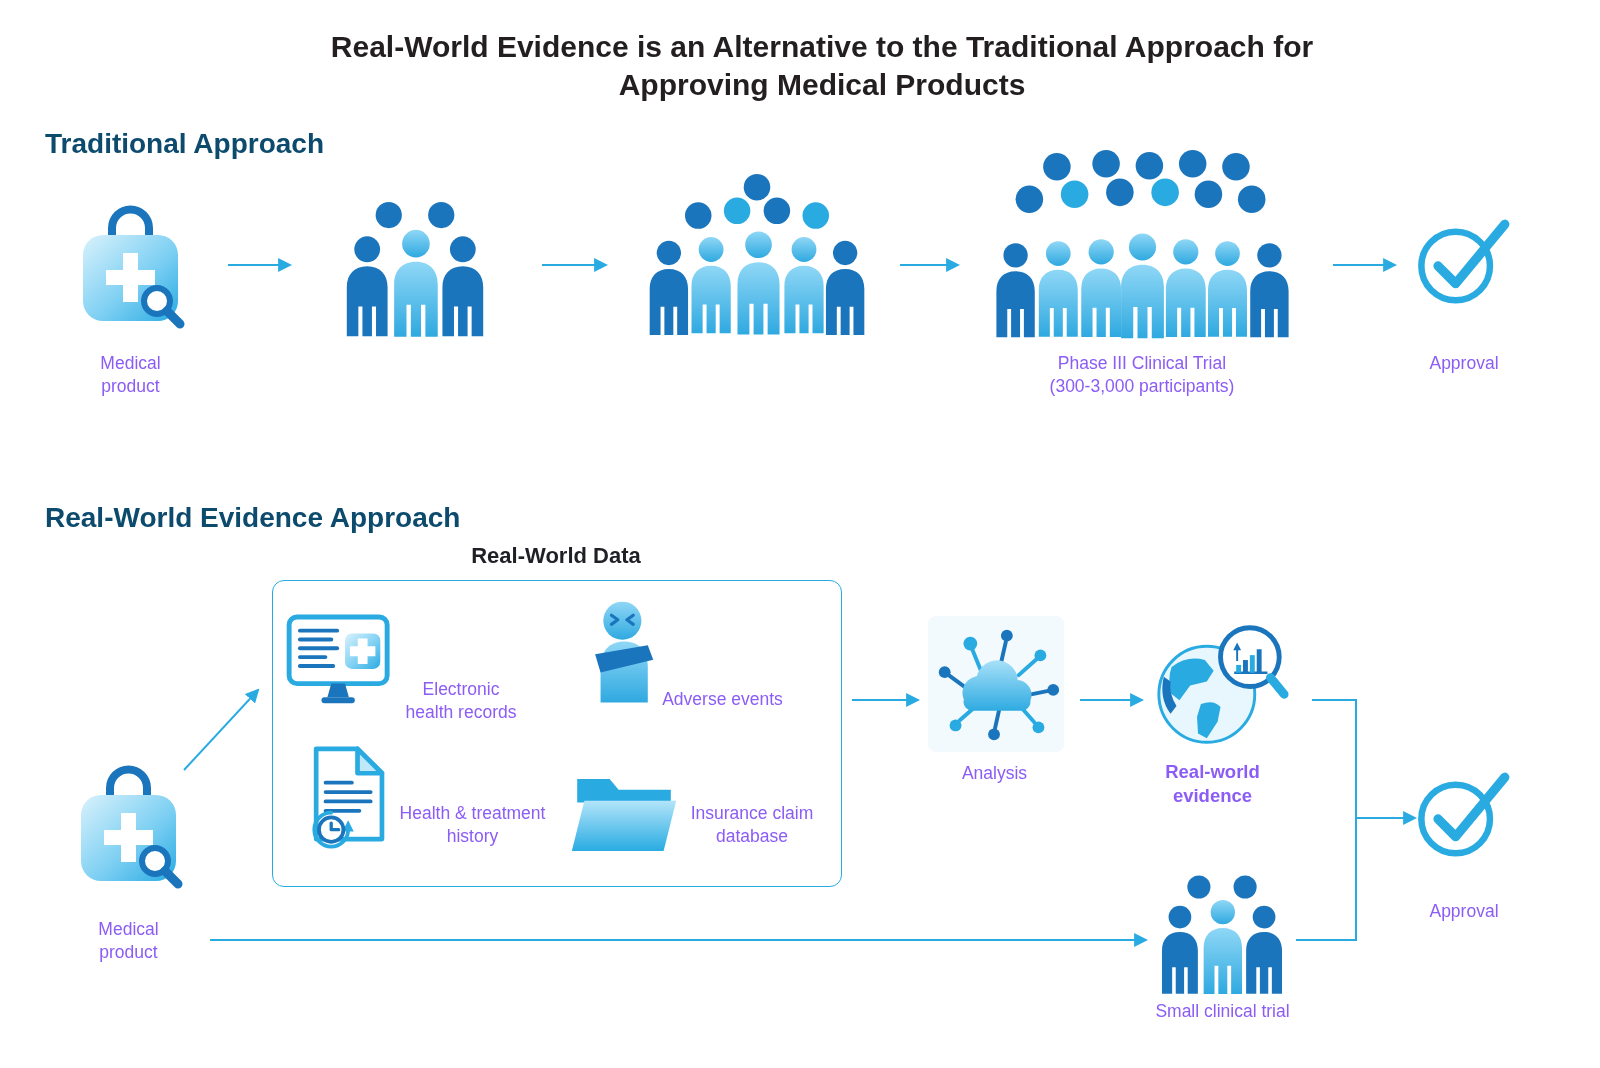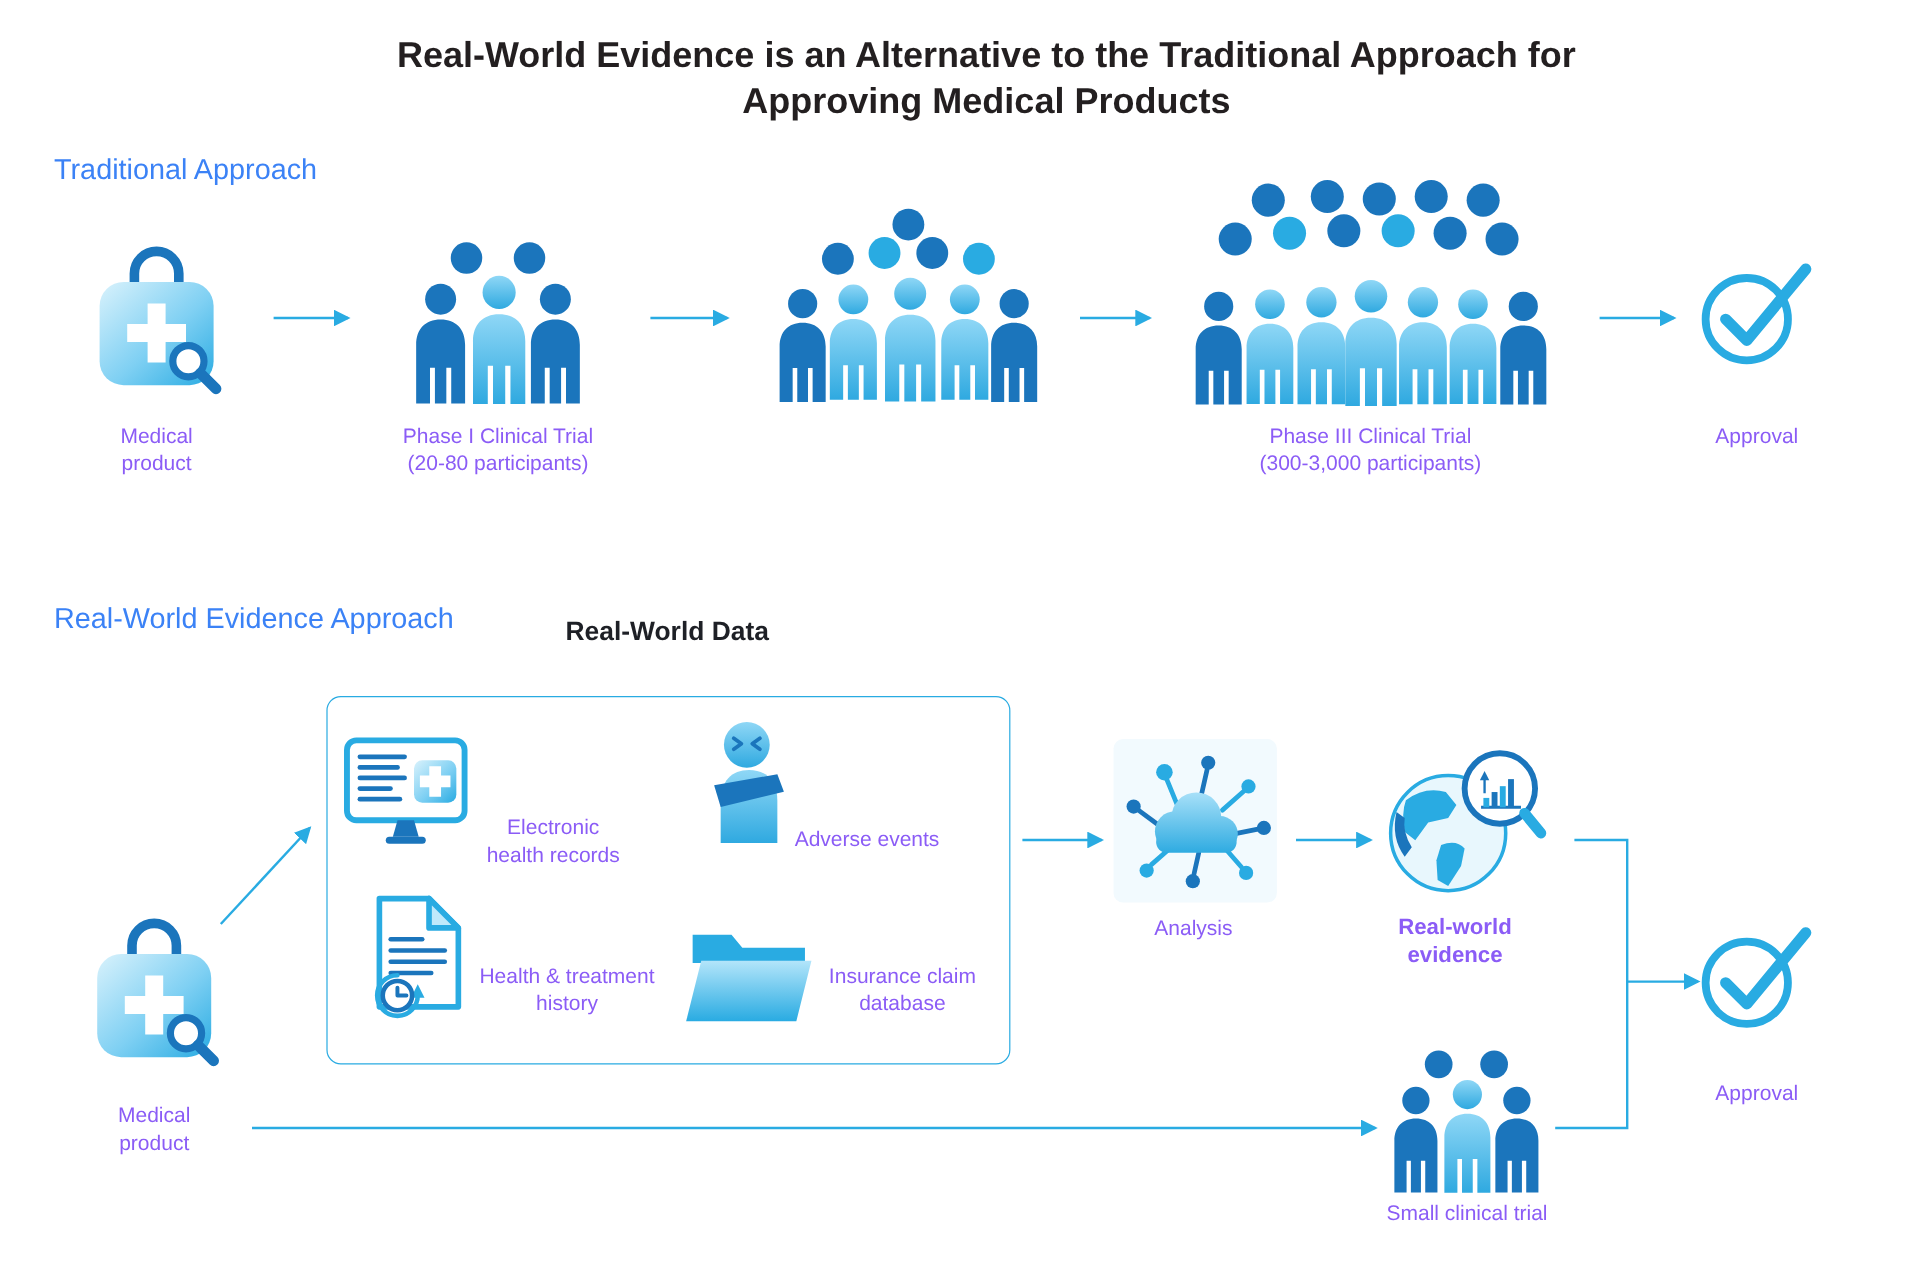--- a/index.html
+++ b/index.html
@@ -2,21 +2,21 @@
 <html><head>
 <meta charset="utf-8">
 <style>
   html,body{margin:0;padding:0;background:#fff;}
   .canvas{position:relative;width:1600px;height:1068px;background:#fff;overflow:hidden;
           font-family:"Liberation Sans",sans-serif;color:#231F20;}
   .abs{position:absolute;}
   .overlay{position:absolute;left:0;top:0;width:1600px;height:1068px;pointer-events:none;}
   .title{position:absolute;left:0;right:0;top:28px;text-align:center;
          font-size:30px;font-weight:700;line-height:1.28;color:#231F20;margin-left:44px;}
-  .h2{position:absolute;font-size:24px;font-weight:400;color:#3b82f6;white-space:nowrap;}
+  .h2{position:absolute;font-size:28px;font-weight:700;color:#0c4a6e;white-space:nowrap;}
   .boxtitle{position:absolute;text-align:center;font-size:22px;font-weight:700;color:#1E2026;}
   .lbl{position:absolute;text-align:center;font-size:17.5px;line-height:1.32;color:#8b5cf6;}
   .lbl .sub{display:block;}
   .bold{font-weight:700;font-size:18.5px;}
   .rwd-box{position:absolute;left:272px;top:580px;width:568px;height:305px;
            border:1.6px solid #29ABE2;border-radius:12px;background:#fff;}
   .hidden-defs{position:absolute;width:0;height:0;overflow:hidden;}
 </style>
 </head>
 <body>
@@ -212,44 +212,40 @@
   <div class="h2" style="left:45px;top:128px">Traditional Approach</div>
 
   <svg class="abs" style="left:68px;top:198px" width="125" height="135" viewBox="0 0 125 135">
       <use href="#medbag"></use>
     </svg>
   <div class="lbl" style="left:88px;top:352px;width:85px">Medical product</div>
 
   <svg class="abs" style="left:340px;top:198px" width="150" height="141" viewBox="0 0 160 150">
       <use href="#phase1"></use>
     </svg>
-  <div class="lbl" style="left:315px;top:352px;width:200px">
-    <span class="sub">Phase I Clinical Trial</span>
-    <span class="sub">(20-80 participants)</span>
-  </div>
 
   <svg class="abs" style="left:643px;top:172px" width="228" height="163" viewBox="0 0 240 172">
       <use href="#phase2"></use>
     </svg>
 
   <svg class="abs" style="left:990px;top:150px" width="305" height="189" viewBox="0 0 310 192">
       <use href="#phase3"></use>
     </svg>
   <div class="lbl" style="left:1032px;top:352px;width:220px">
     <span class="sub">Phase III Clinical Trial</span>
     <span class="sub">(300-3,000 participants)</span>
   </div>
 
   <svg class="abs" style="left:1413px;top:213px" width="102" height="93" viewBox="0 0 110 100">
       <use href="#approvalck"></use>
     </svg>
   <div class="lbl" style="left:1414px;top:352px;width:100px">Approval</div>
 
   <div class="h2" style="left:45px;top:502px">Real-World Evidence Approach</div>
-  <div class="boxtitle" style="left:406px;top:513px;width:300px">Real-World Data</div>
+  <div class="boxtitle" style="left:406px;top:543px;width:300px">Real-World Data</div>
   <div class="rwd-box"></div>
 
   <svg class="abs" style="left:286px;top:614px" width="118" height="98" viewBox="0 0 120 100">
       <use href="#ehr"></use>
     </svg>
   <div class="lbl" style="left:402px;top:678px;width:118px">Electronic health records</div>
 
   <svg class="abs" style="left:566px;top:598px" width="100" height="109" viewBox="0 0 110 120">
       <use href="#adverse"></use>
     </svg>

